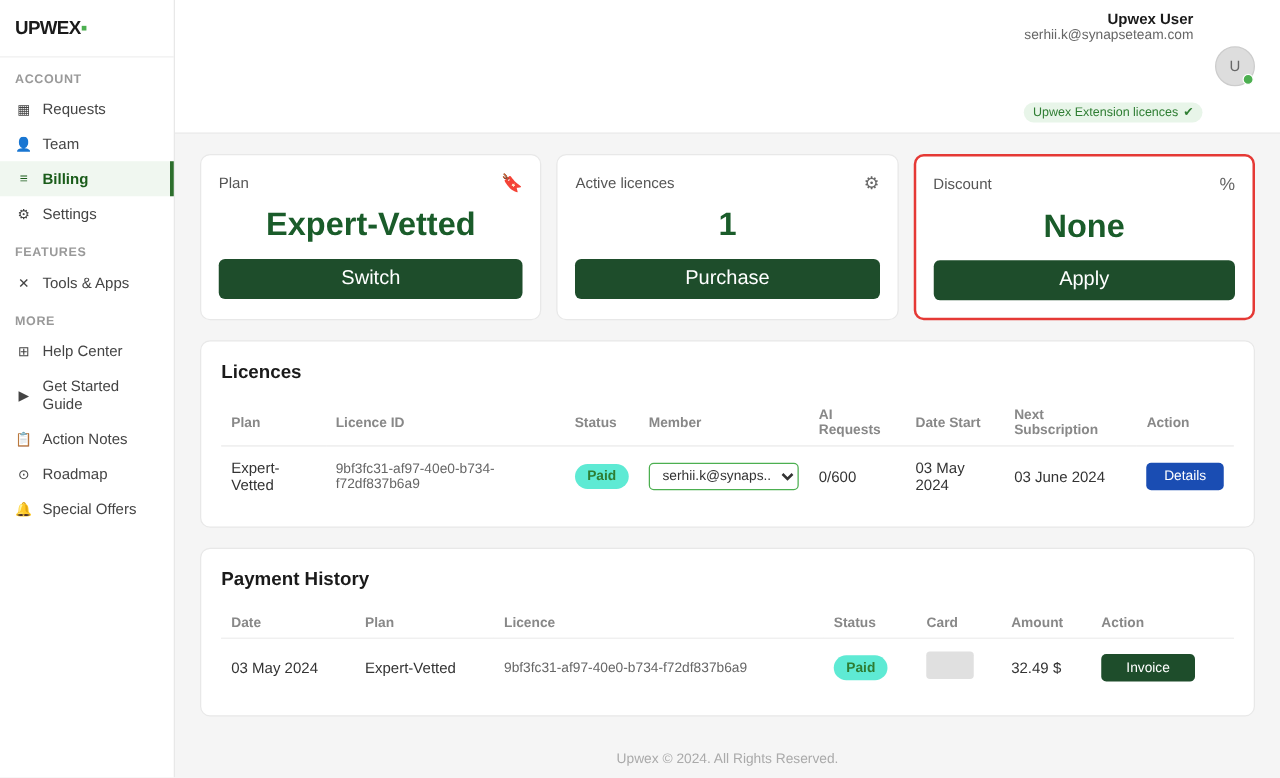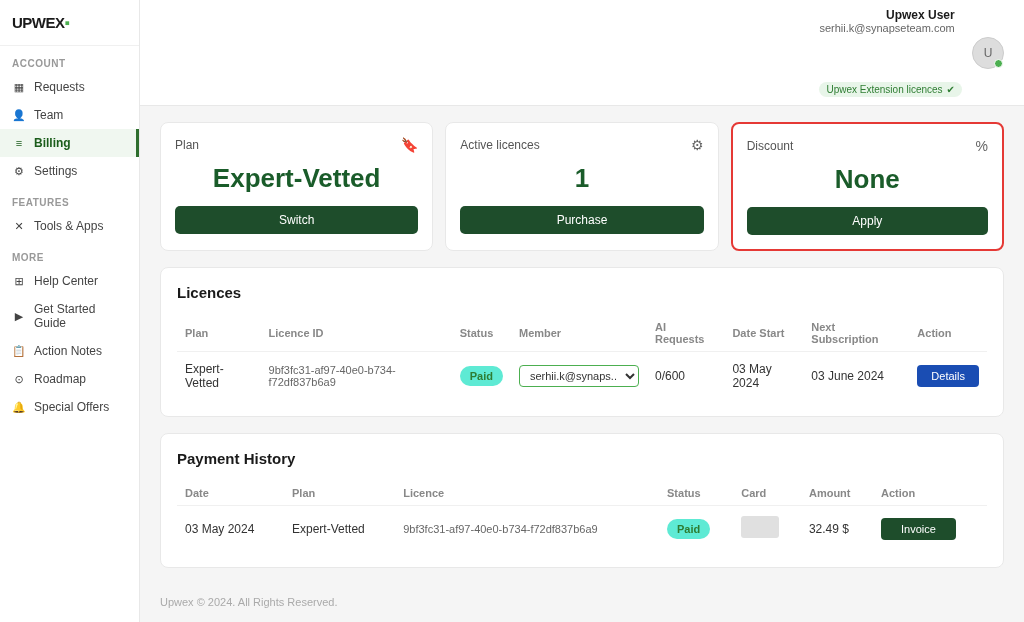--- a/index.html
+++ b/index.html
@@ -30,38 +30,38 @@
     .content { flex: 1; overflow-y: auto; padding: 16px 20px; }
 
     
     .cards-row { display: grid; grid-template-columns: 1fr 1fr 1fr; gap: 12px; margin-bottom: 16px; }
     .card { background: #fff; border-radius: 8px; border: 1px solid #e8e8e8; padding: 14px; }
     .card-header { display: flex; justify-content: space-between; align-items: center; margin-bottom: 10px; }
     .card-label { font-size: 12px; color: #555; font-weight: 500; }
     .card-icon { color: #666; font-size: 14px; }
     .card-value { font-size: 22px; font-weight: 700; color: #1a5c2a; text-align: center; margin-bottom: 12px; }
     .card-value-lg { font-size: 26px; }
-    .card-btn { width: 100%; padding: 7px; background: #1e4d2b; color: #fff; border: none; border-radius: 5px; font-size: 12px; font-weight: 500; cursor: pointer; }
+    .card-btn { width: 100%; padding: 7px; background: #1e4d2b; color: #fff; border: none; border-radius: 5px; font-size: 16px; font-weight: 500; cursor: pointer; }
     .card.discount-card { border: 2px solid #e53935; }
 
     
     .section-box { background: #fff; border-radius: 8px; border: 1px solid #e8e8e8; padding: 16px; margin-bottom: 16px; }
     .section-title { font-size: 15px; font-weight: 700; color: #1a1a1a; margin-bottom: 14px; }
     .data-table { width: 100%; border-collapse: collapse; }
     .data-table th { font-size: 11px; color: #888; font-weight: 600; text-align: left; padding: 6px 8px; border-bottom: 1px solid #f0f0f0; }
     .data-table td { font-size: 12px; color: #333; padding: 10px 8px; border-bottom: 1px solid #f8f8f8; vertical-align: middle; }
     .data-table tr:last-child td { border-bottom: none; }
     .badge-paid { background: #5eead4; color: #2e7d32; padding: 4px 10px; border-radius: 10px; font-size: 11px; font-weight: 600; display: inline-block; }
     .member-select { border: 1px solid #4CAF50; border-radius: 4px; padding: 3px 6px; font-size: 11px; color: #333; background: #fff; cursor: pointer; max-width: 120px; }
     .details-btn { background: #1a4db3; color: #fff; border: none; border-radius: 4px; padding: 5px 14px; font-size: 11px; cursor: pointer; font-weight: 500; }
     .invoice-btn { background: #1e4d2b; color: #fff; border: none; border-radius: 4px; padding: 5px 20px; font-size: 11px; cursor: pointer; font-weight: 500; }
     .card-placeholder { width: 38px; height: 22px; background: #e0e0e0; border-radius: 3px; display: inline-block; }
 
     
-    .footer { color: #aaa; font-size: 11px; padding: 12px 0 4px; }
+    .footer { text-align: center; color: #aaa; font-size: 11px; padding: 12px 0 4px; }
   </style>
 </head>
 <body>
 
 <nav class="sidebar">
   <div class="sidebar-logo">
     <span class="logo-text">
       <span>UPWEX</span><span class="logo-dot">▪</span>
     </span>
   </div>

